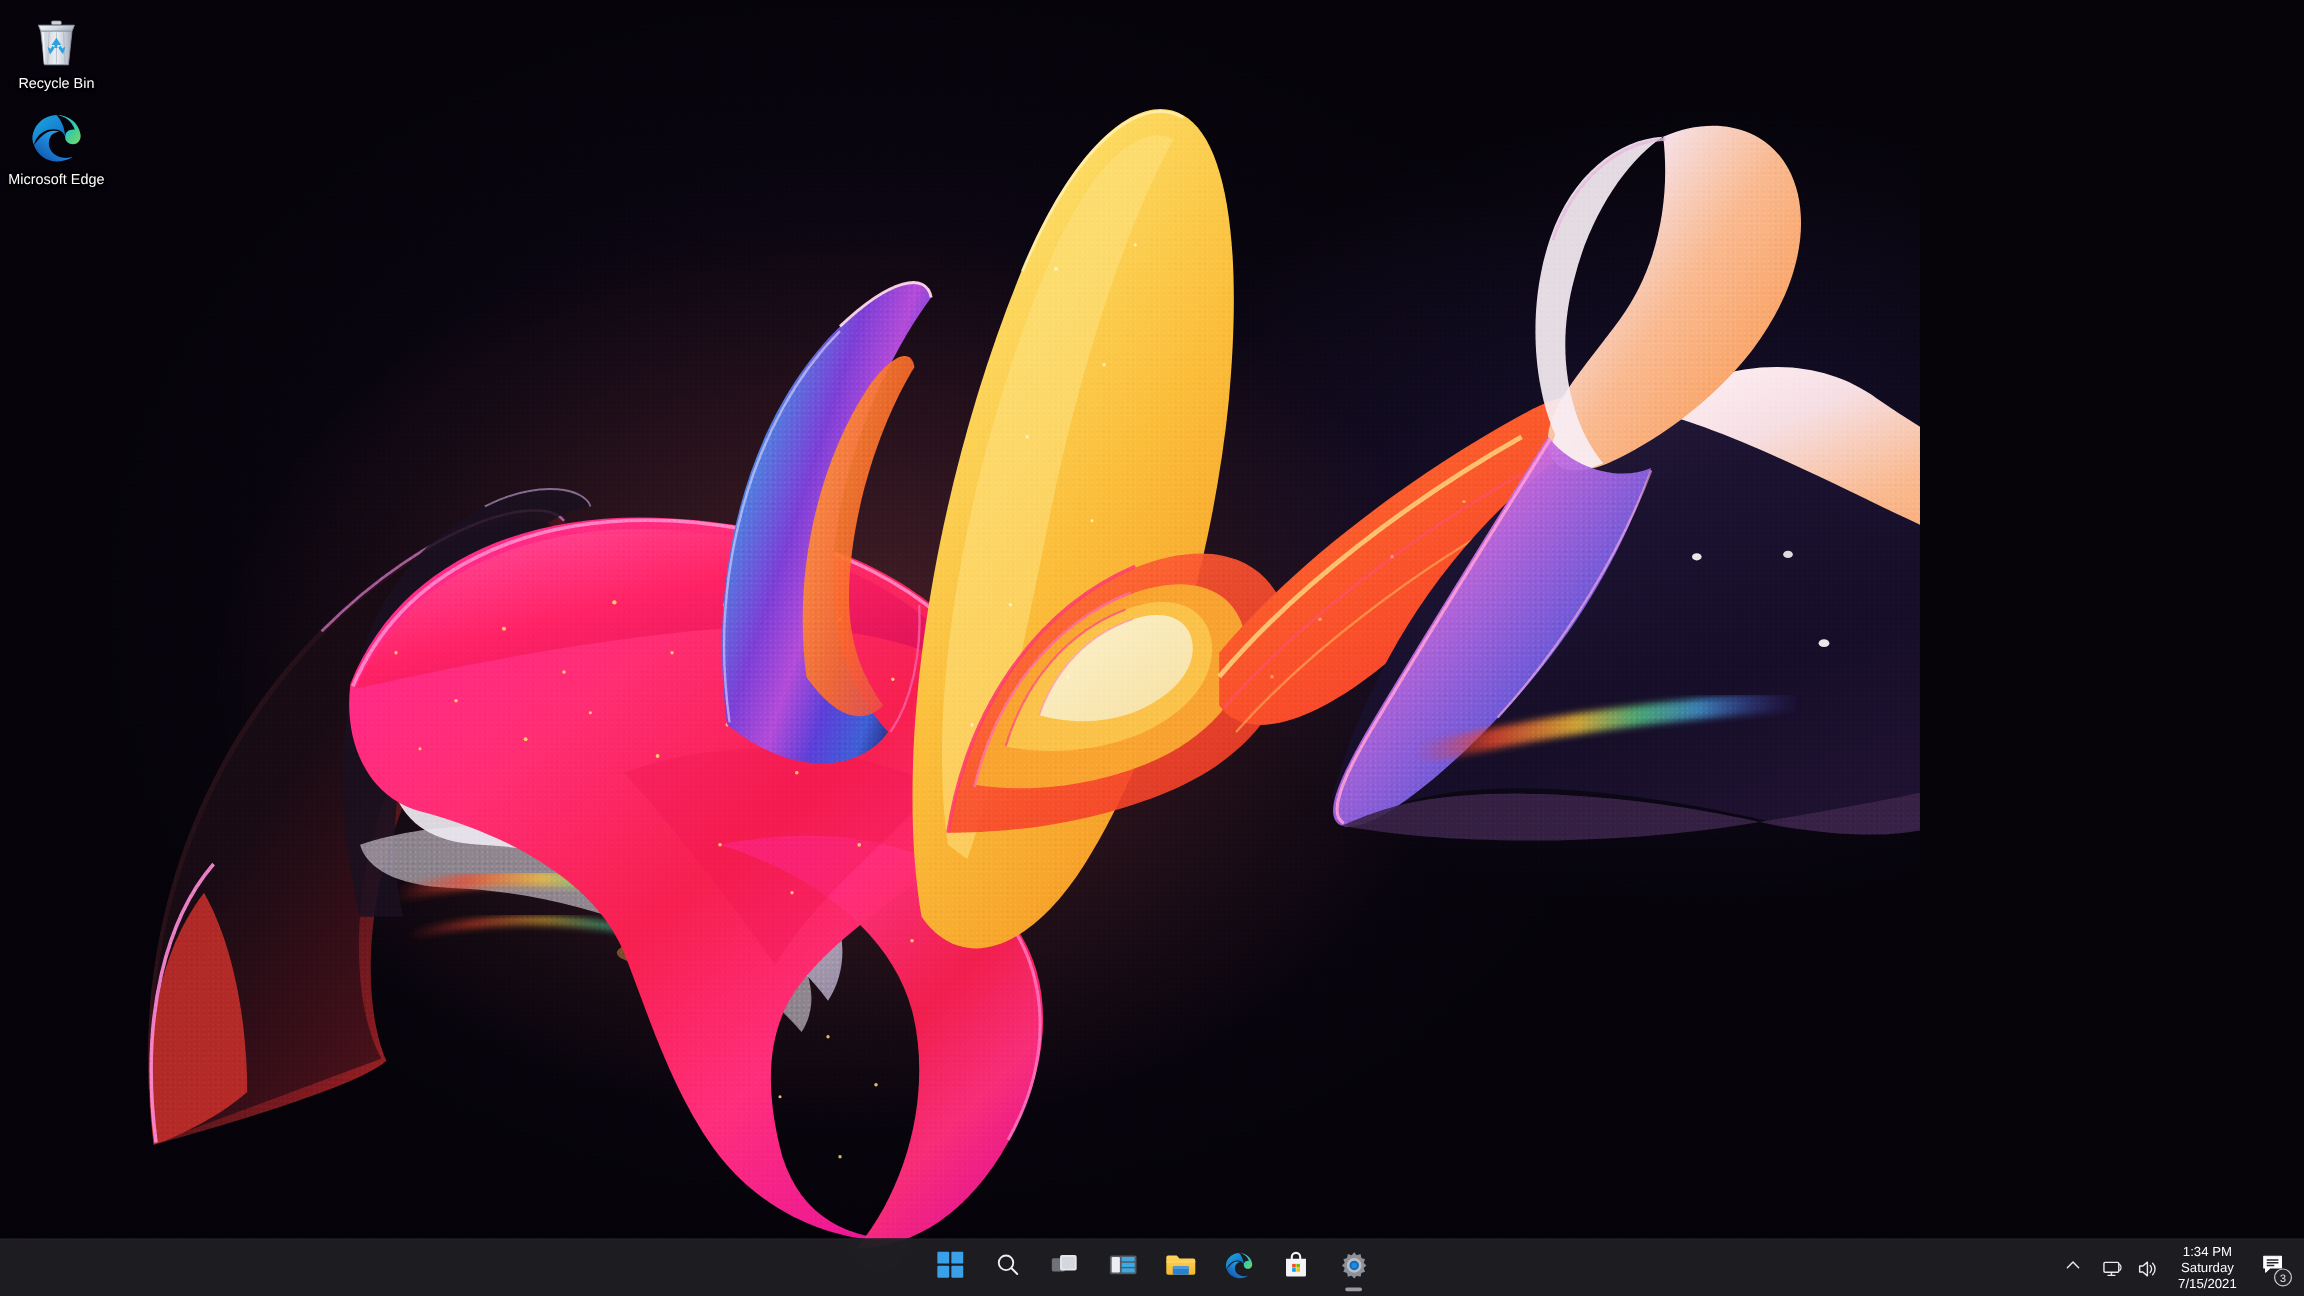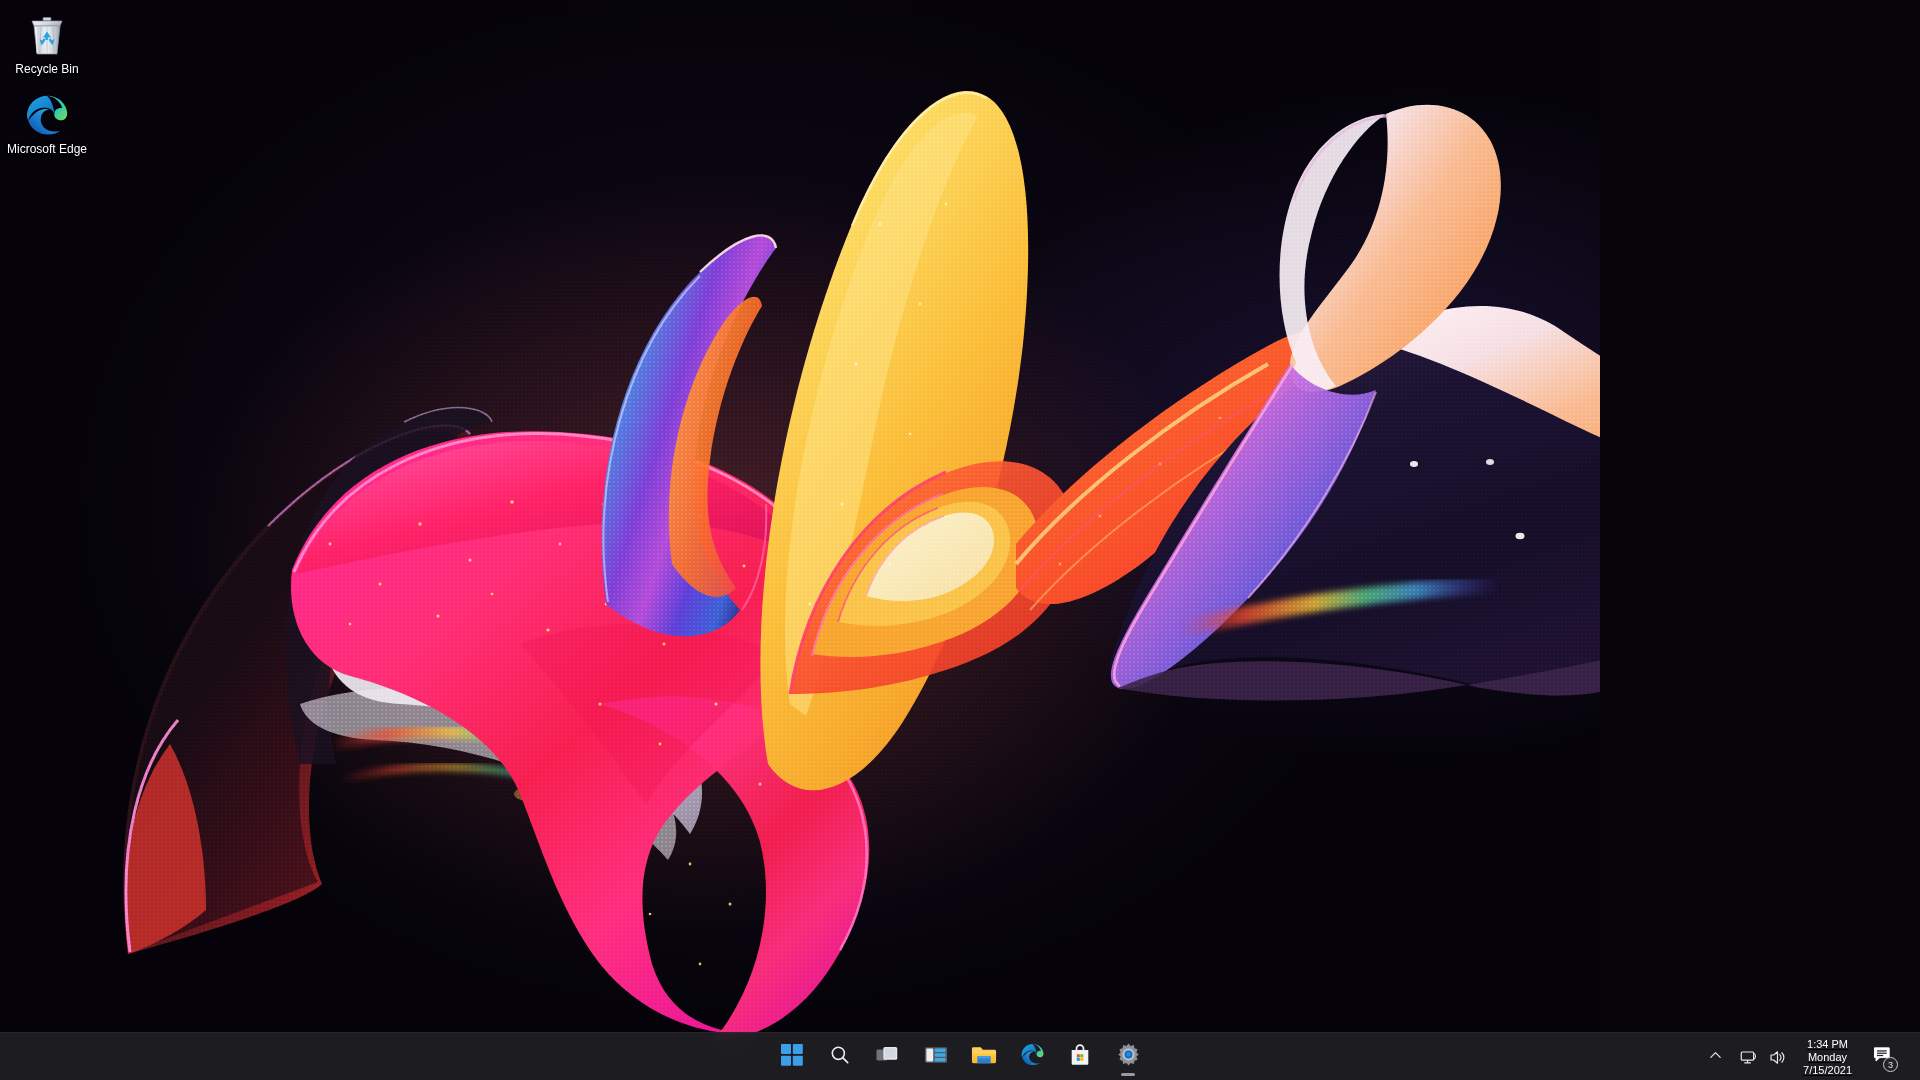--- a/index.html
+++ b/index.html
@@ -61,21 +61,21 @@
     cursor:default; background:transparent; border:none;
   }
   .tb-indicator {
     position:absolute; bottom:1px; left:50%; transform:translateX(-50%);
     width:14px; height:3px; border-radius:2px; background:#9a9aa2;
   }
 
   
   #tray {
     position:absolute; right:0; top:0; height:48px;
-    display:flex; align-items:center; gap:0; padding-right:14px;text-decoration:underline;
+    display:flex; align-items:center; gap:0; padding-right:2px;
   }
   .tray-btn {
     height:40px; display:flex; align-items:center; justify-content:center;
     padding:0 6px; border-radius:4px; cursor:default;
   }
   #tray-icons { display:flex; align-items:center; gap:2px; padding:0 6px; height:40px;
                 border-radius:4px; }
   #clock {
     color:#fff; font-size:11px; line-height:13px; text-align:center;
     padding:2px 10px 2px 6px; border-radius:4px; cursor:default;
@@ -603,21 +603,21 @@
         <svg width="19" height="19" viewBox="0 0 20 20" aria-hidden="true">
           <path d="M3.2 7.4 H6 L10 4 V16 L6 12.6 H3.2 Z" fill="none" stroke="#e8eaee" stroke-width="1.25" stroke-linejoin="round"></path>
           <path d="M12.4 7 a4.2 4.2 0 0 1 0 6" fill="none" stroke="#e8eaee" stroke-width="1.2" stroke-linecap="round"></path>
           <path d="M14.6 5 a7 7 0 0 1 0 10" fill="none" stroke="#e8eaee" stroke-width="1.2" stroke-linecap="round"></path>
         </svg>
       </span>
     </div>
 
     <div id="clock">
       <span>1:34 PM</span>
-      <span>Monday</span>
+      <span>Saturday</span>
       <span>7/15/2021</span>
     </div>
 
     <div id="notif-btn">
       <span class="hidden-text">Chat / Notifications</span>
       <span>
         <svg width="21" height="21" viewBox="0 0 22 22" aria-hidden="true">
           <path d="M2.6 3 H18 V13.2 H8.2 L4.2 16.8 V13.2 H2.6 Z" fill="#ffffff" stroke="#ffffff" stroke-width="1" stroke-linejoin="round"></path>
           <line x1="5.2" y1="6.2" x2="15.4" y2="6.2" stroke="#26262b" stroke-width="1.3"></line>
           <line x1="5.2" y1="8.6" x2="15.4" y2="8.6" stroke="#26262b" stroke-width="1.3"></line>

